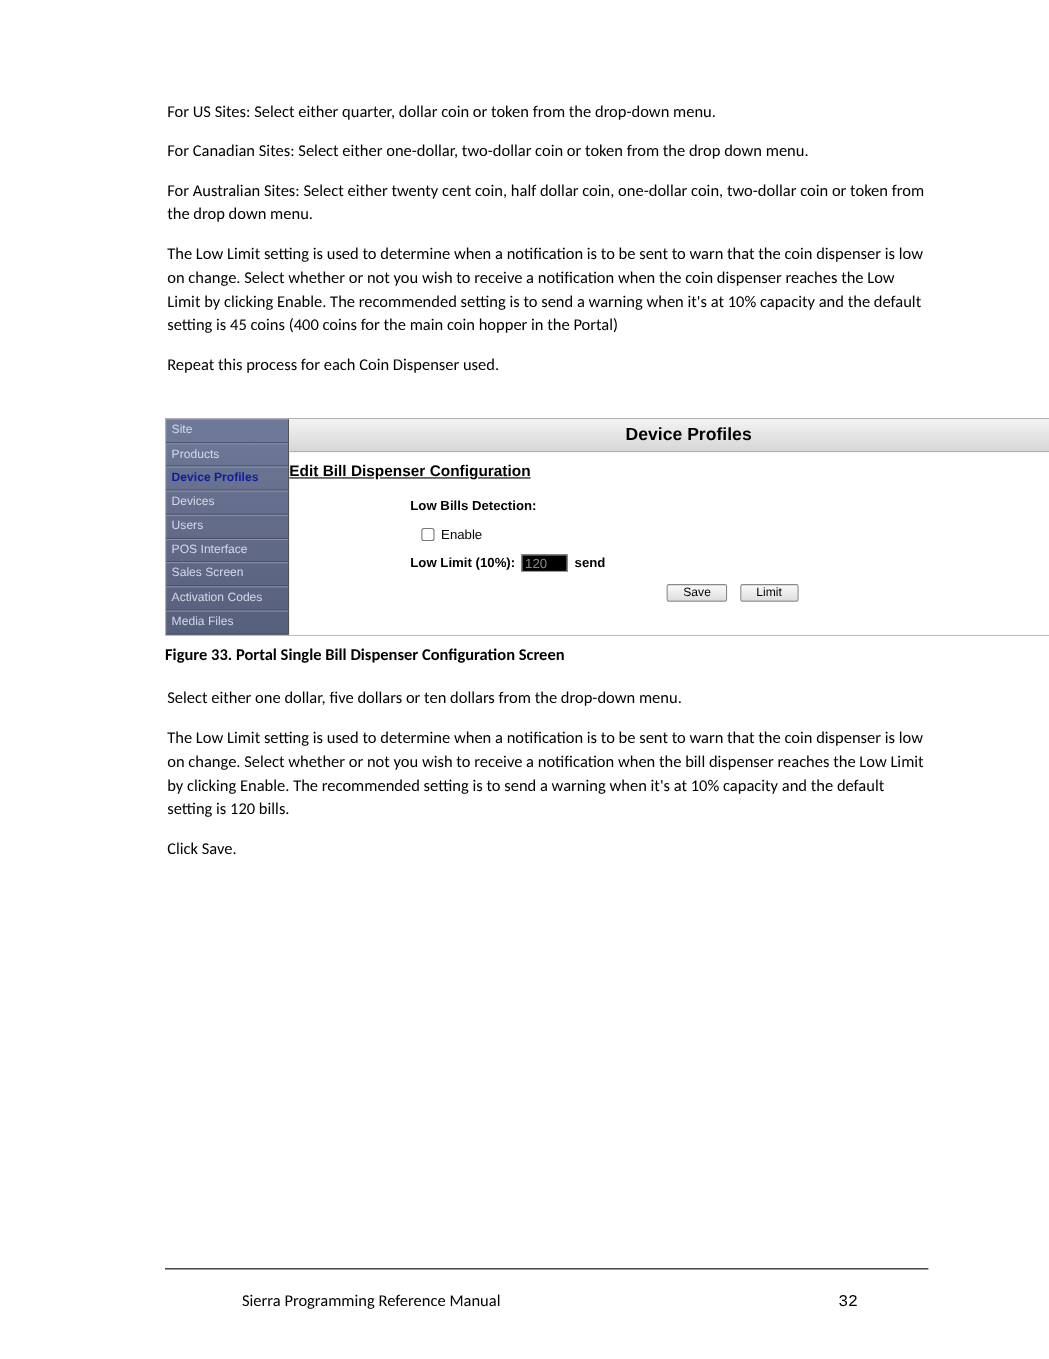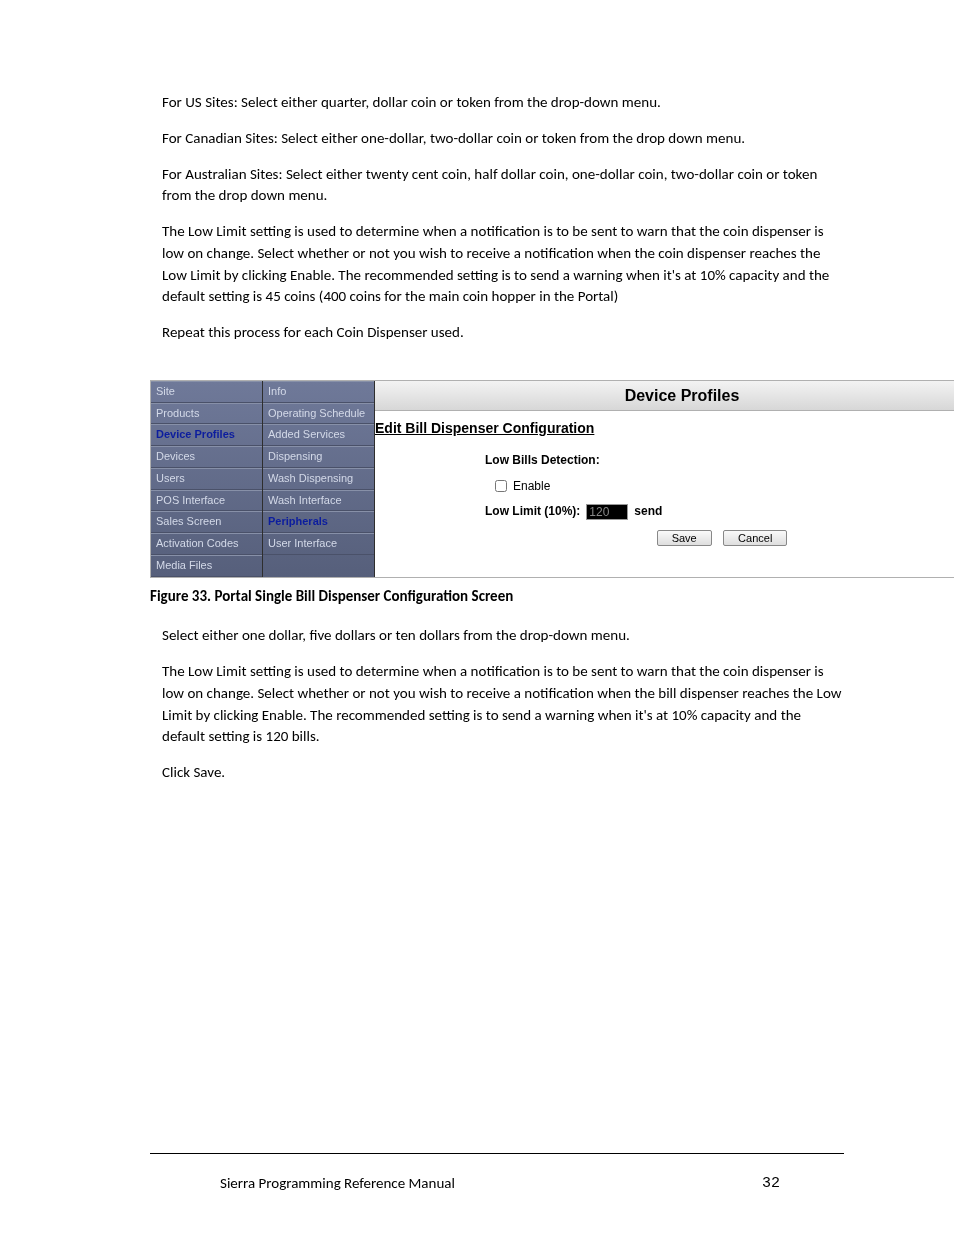--- a/index.html
+++ b/index.html
@@ -9,21 +9,21 @@
     line-height: 1.45;
     background: #fff;
     width: 954px;
     height: 1235px;
     position: relative;
     color: #000;
   }
   .page {
     padding: 92px 110px 0 150px;
   }
-  p { margin: 0 0 14px 12px; }
+  p { margin: 0 0 14px 2px; }
   .figure-wrap {
     margin: 36px 0 8px 0;
     width: 840px;
     border: 1px solid #b0b0b0;
     display: flex;
     font-family: Tahoma, Arial, sans-serif;
     font-size: 12px;
   }
   .col1 {
     width: 112px;
@@ -135,49 +135,39 @@
         <div class="nav-item">Site</div>
         <div class="nav-item">Products</div>
         <div class="nav-item active">Device Profiles</div>
         <div class="nav-item">Devices</div>
         <div class="nav-item">Users</div>
         <div class="nav-item">POS Interface</div>
         <div class="nav-item">Sales Screen</div>
         <div class="nav-item">Activation Codes</div>
         <div class="nav-item">Media Files</div>
       </div>
-    <div class="col2" id="nav2">
-        <div class="nav-item">Info</div>
-        <div class="nav-item">Operating Schedule</div>
-        <div class="nav-item">Added Services</div>
-        <div class="nav-item">Dispensing</div>
-        <div class="nav-item">Wash Dispensing</div>
-        <div class="nav-item">Wash Interface</div>
-        <div class="nav-item active">Peripherals</div>
-        <div class="nav-item">User Interface</div>
-      </div>
     <div class="main-pane">
       <div class="title-bar">Device Profiles</div>
       <div class="subtitle">Edit Bill Dispenser Configuration</div>
       <div class="form-area">
         <div class="row">
           <label>Low Bills Detection:</label>
         </div>
         <div class="row enable-row">
           <input type="checkbox" class="cb" style="">
           <span>Enable</span>
         </div>
         <div class="row">
           <label>Low Limit (10%):</label>
           <input class="low-limit" disabled="" value="120" style="">
           <strong>send</strong>
         </div>
         <div class="btn-row">
           <button class="btn">Save</button>
-          <button class="btn">Cancel</button>
+          <button class="btn">Limit</button>
         </div>
       </div>
     </div>
   </div>
 
   <div class="caption">Figure 33. Portal Single Bill Dispenser Configuration Screen</div>
 
   <p>Select either one dollar, five dollars or ten dollars from the drop-down menu.</p>
   <p>The Low Limit setting is used to determine when a notification is to be sent to warn that the coin dispenser is low on change. Select whether or not you wish to receive a notification when the bill dispenser reaches the Low Limit by clicking Enable. The recommended setting is to send a warning when it's at 10% capacity and the default setting is 120 bills.</p>
   <p>Click Save.</p>

